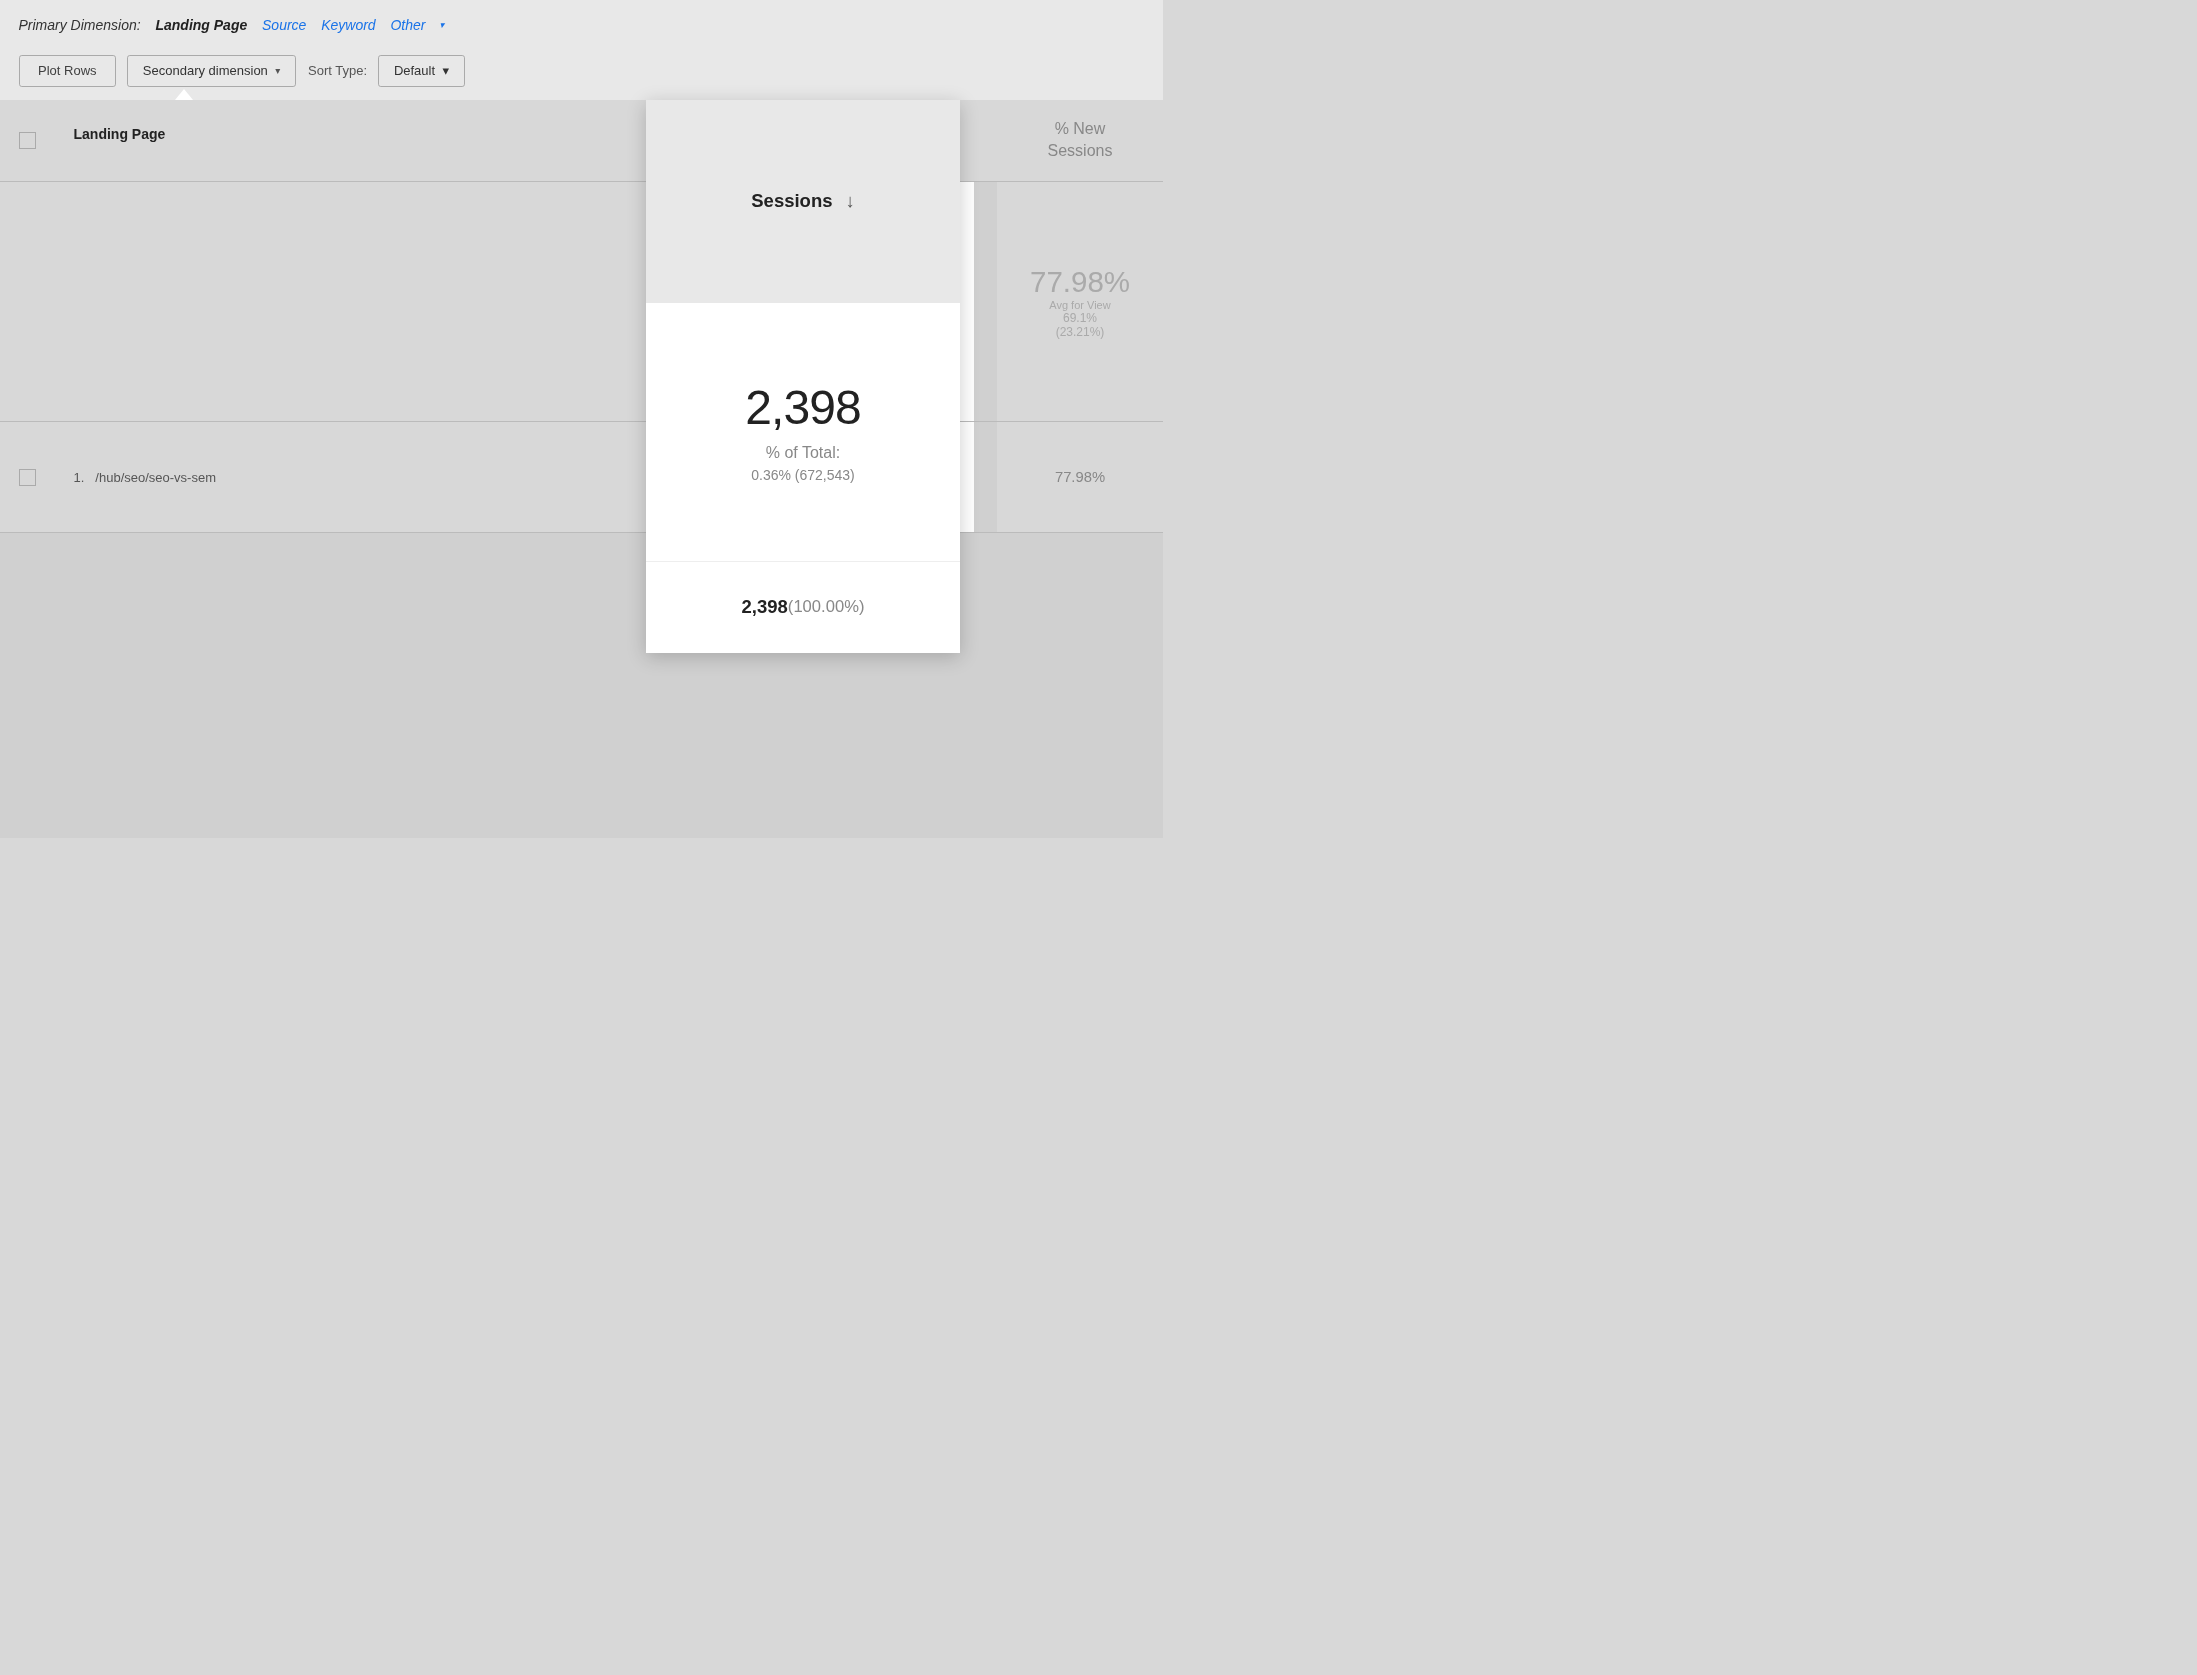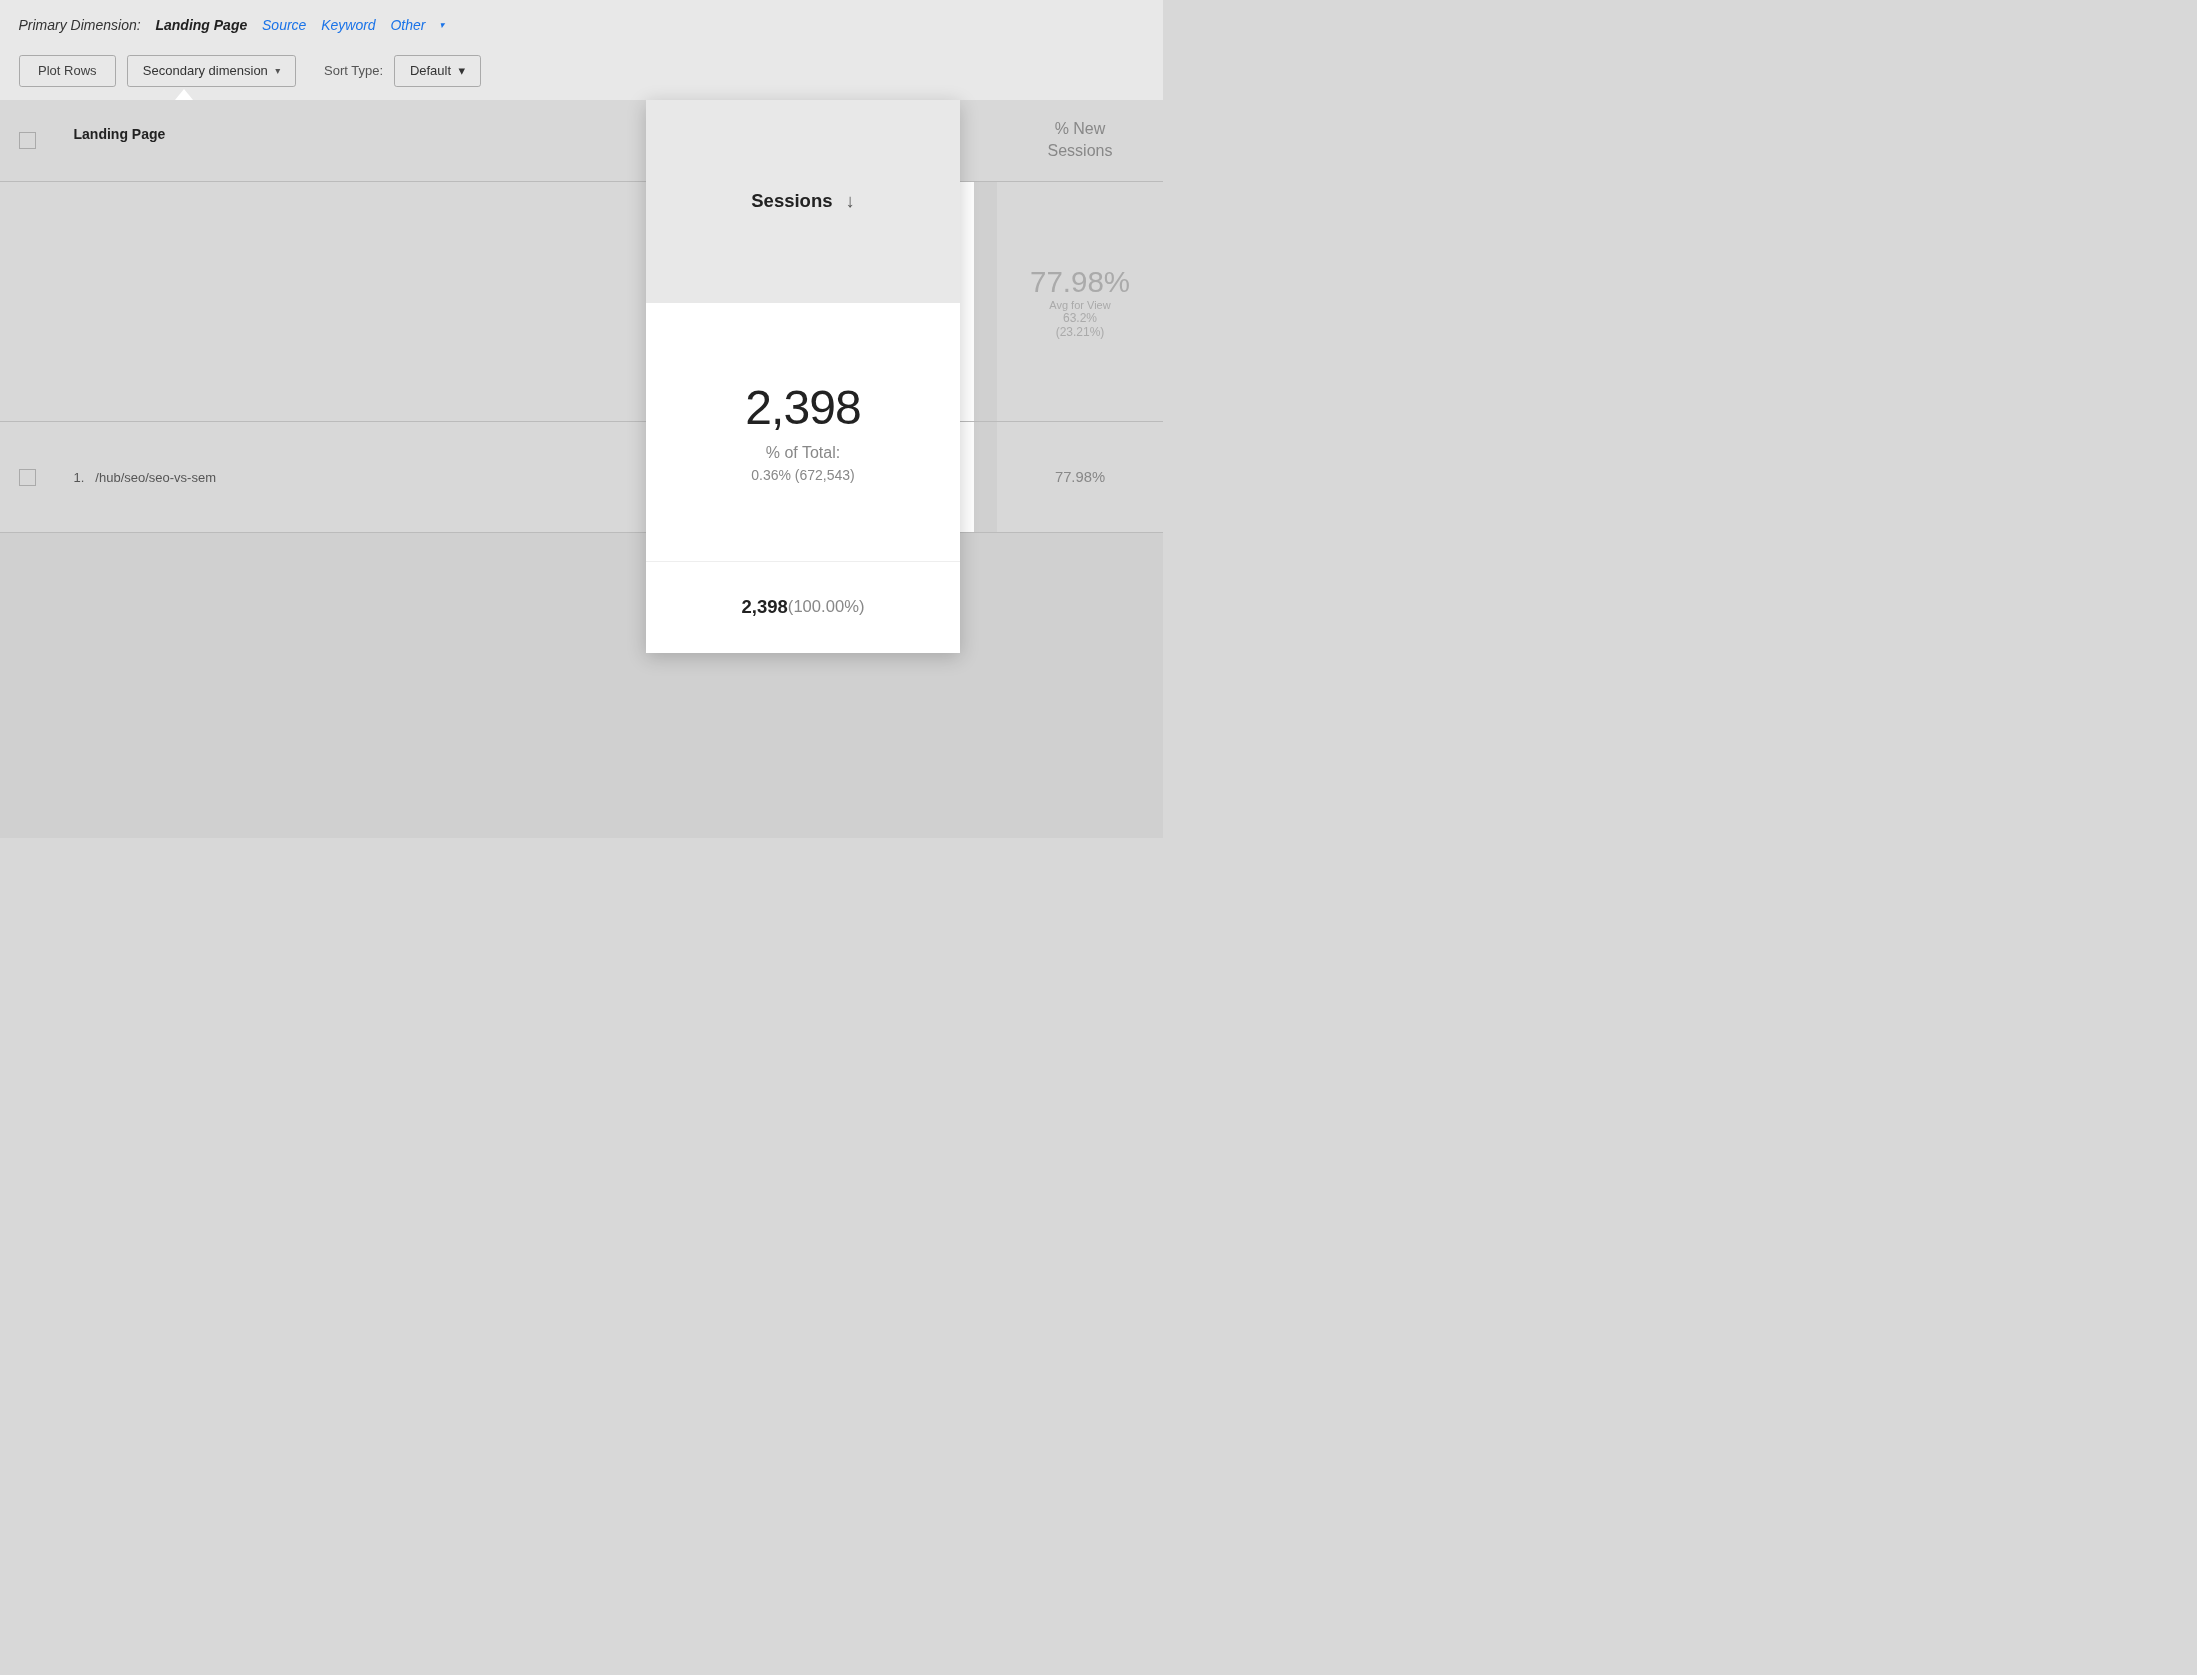--- a/index.html
+++ b/index.html
@@ -101,21 +101,21 @@
     }
 
     .btn-secondary-dim .chevron {
       font-size: 10px;
       color: #555;
     }
 
     .sort-type-label {
       font-size: 13px;
       color: #555;
-      margin-left: 17px;
+      margin-left: 1px;
     }
 
     .btn-default {
       display: flex;
       align-items: center;
       gap: 7.4px;
       padding: 7.4px 14.8px;
       border: 1.4px solid #aaa;
       border-radius: 2.8px;
       background: #e8e8e8;
@@ -405,21 +405,21 @@
   </div>
 
   <div class="table-row total-row">
     <div class="col-check"></div>
     <div class="col-landing-page-cell"></div>
 
     <div class="col-sessions-data"></div>
     <div class="col-pct-new-sessions-data">
       <span class="pct-new-big">77.98%</span>
       <span class="pct-new-avg-label">Avg for View</span>
-      <span class="pct-new-avg-value">63.2%</span>
+      <span class="pct-new-avg-value">69.1%</span>
       <span class="pct-new-avg-value">(23.21%)</span>
     </div>
   </div>
 
   <div class="table-row data-row-1">
     <div class="col-check">
       <div class="checkbox-placeholder"></div>
     </div>
     <div class="col-landing-page-cell">
       <div class="landing-page-row-content">

